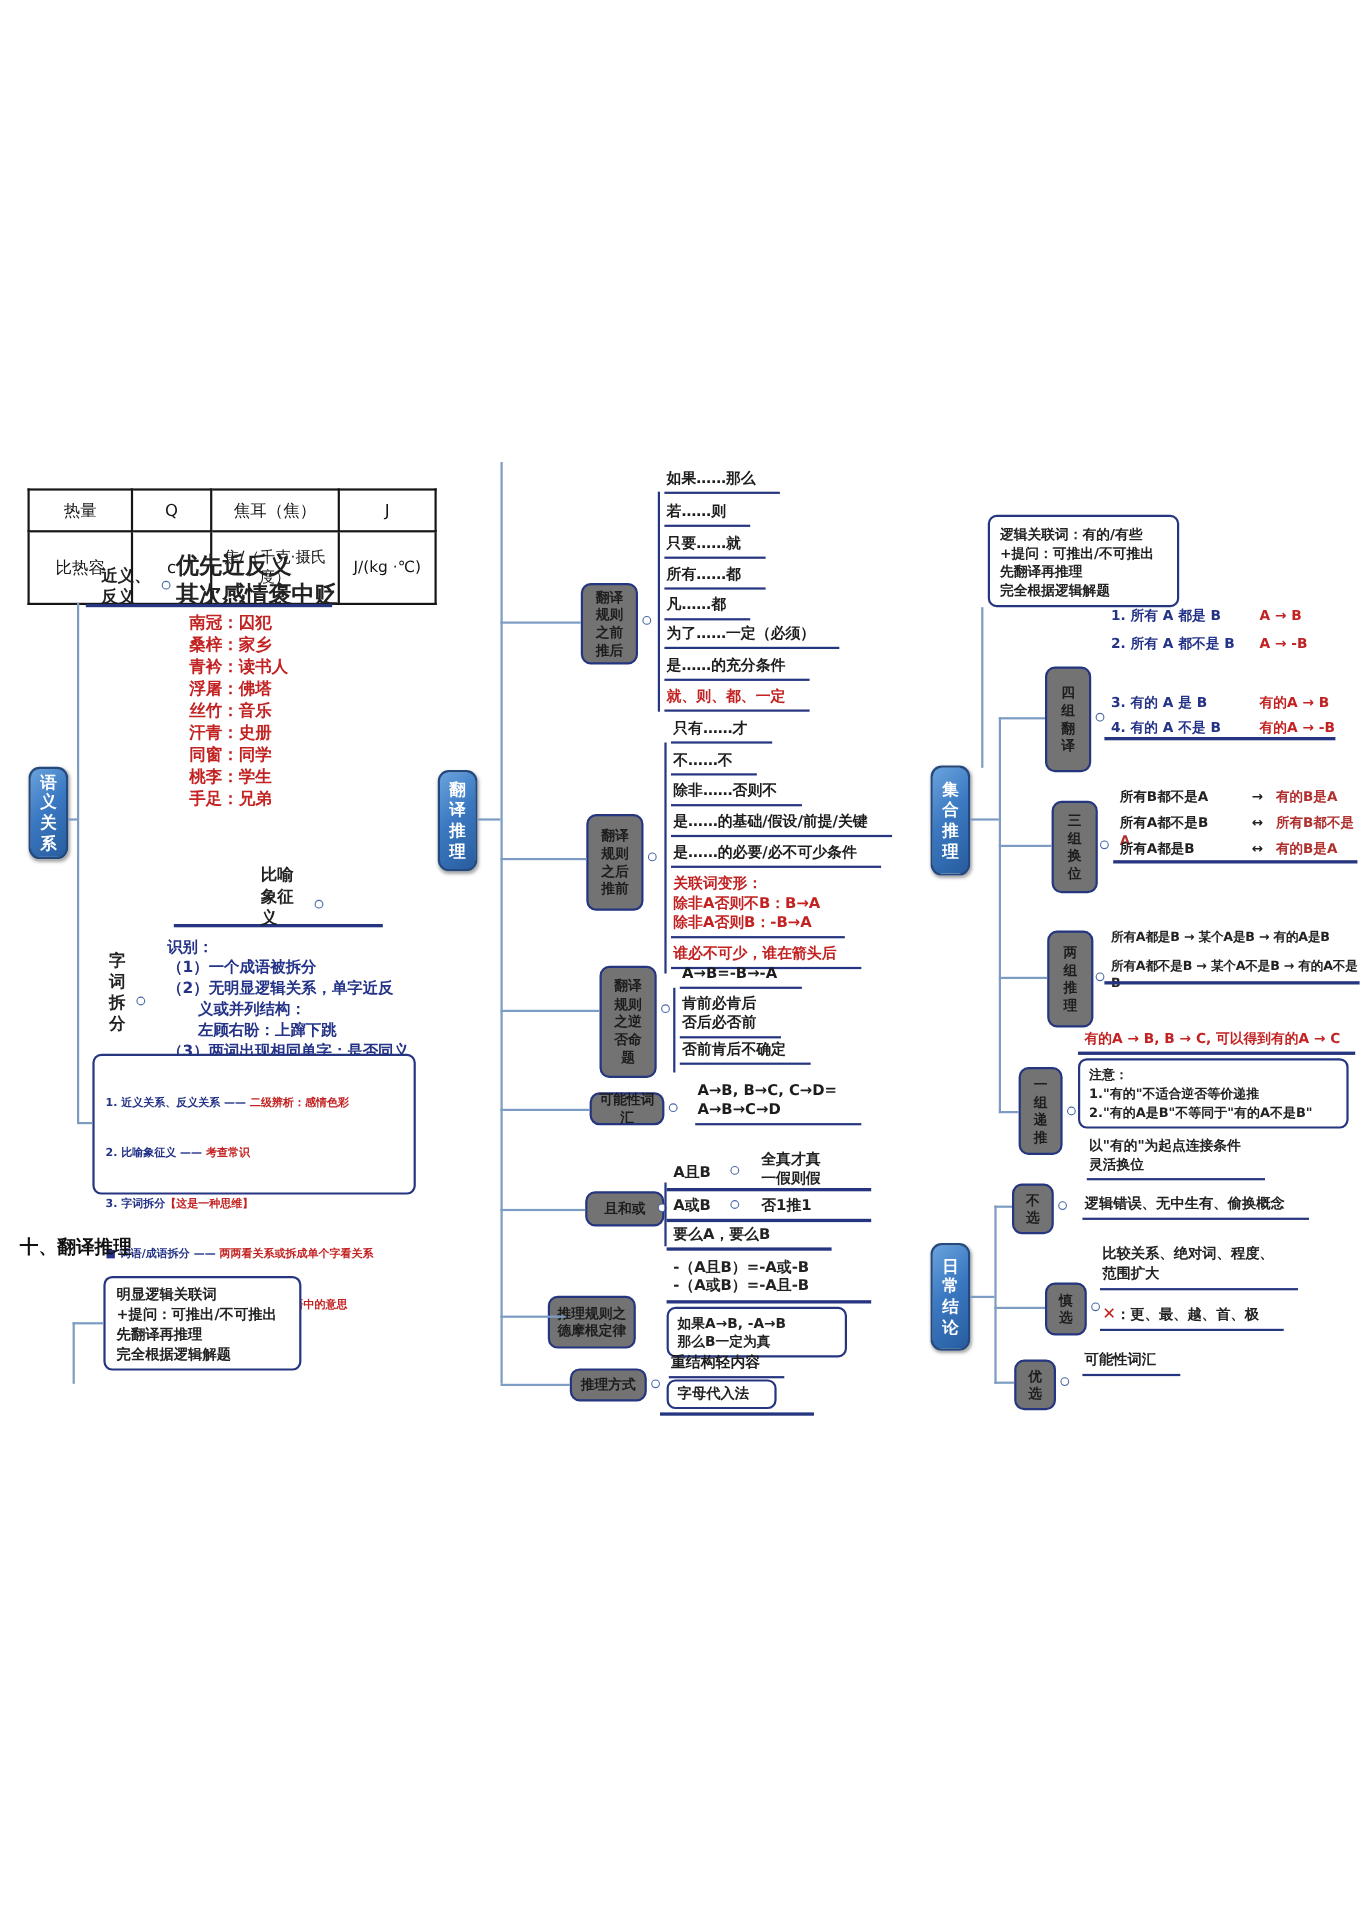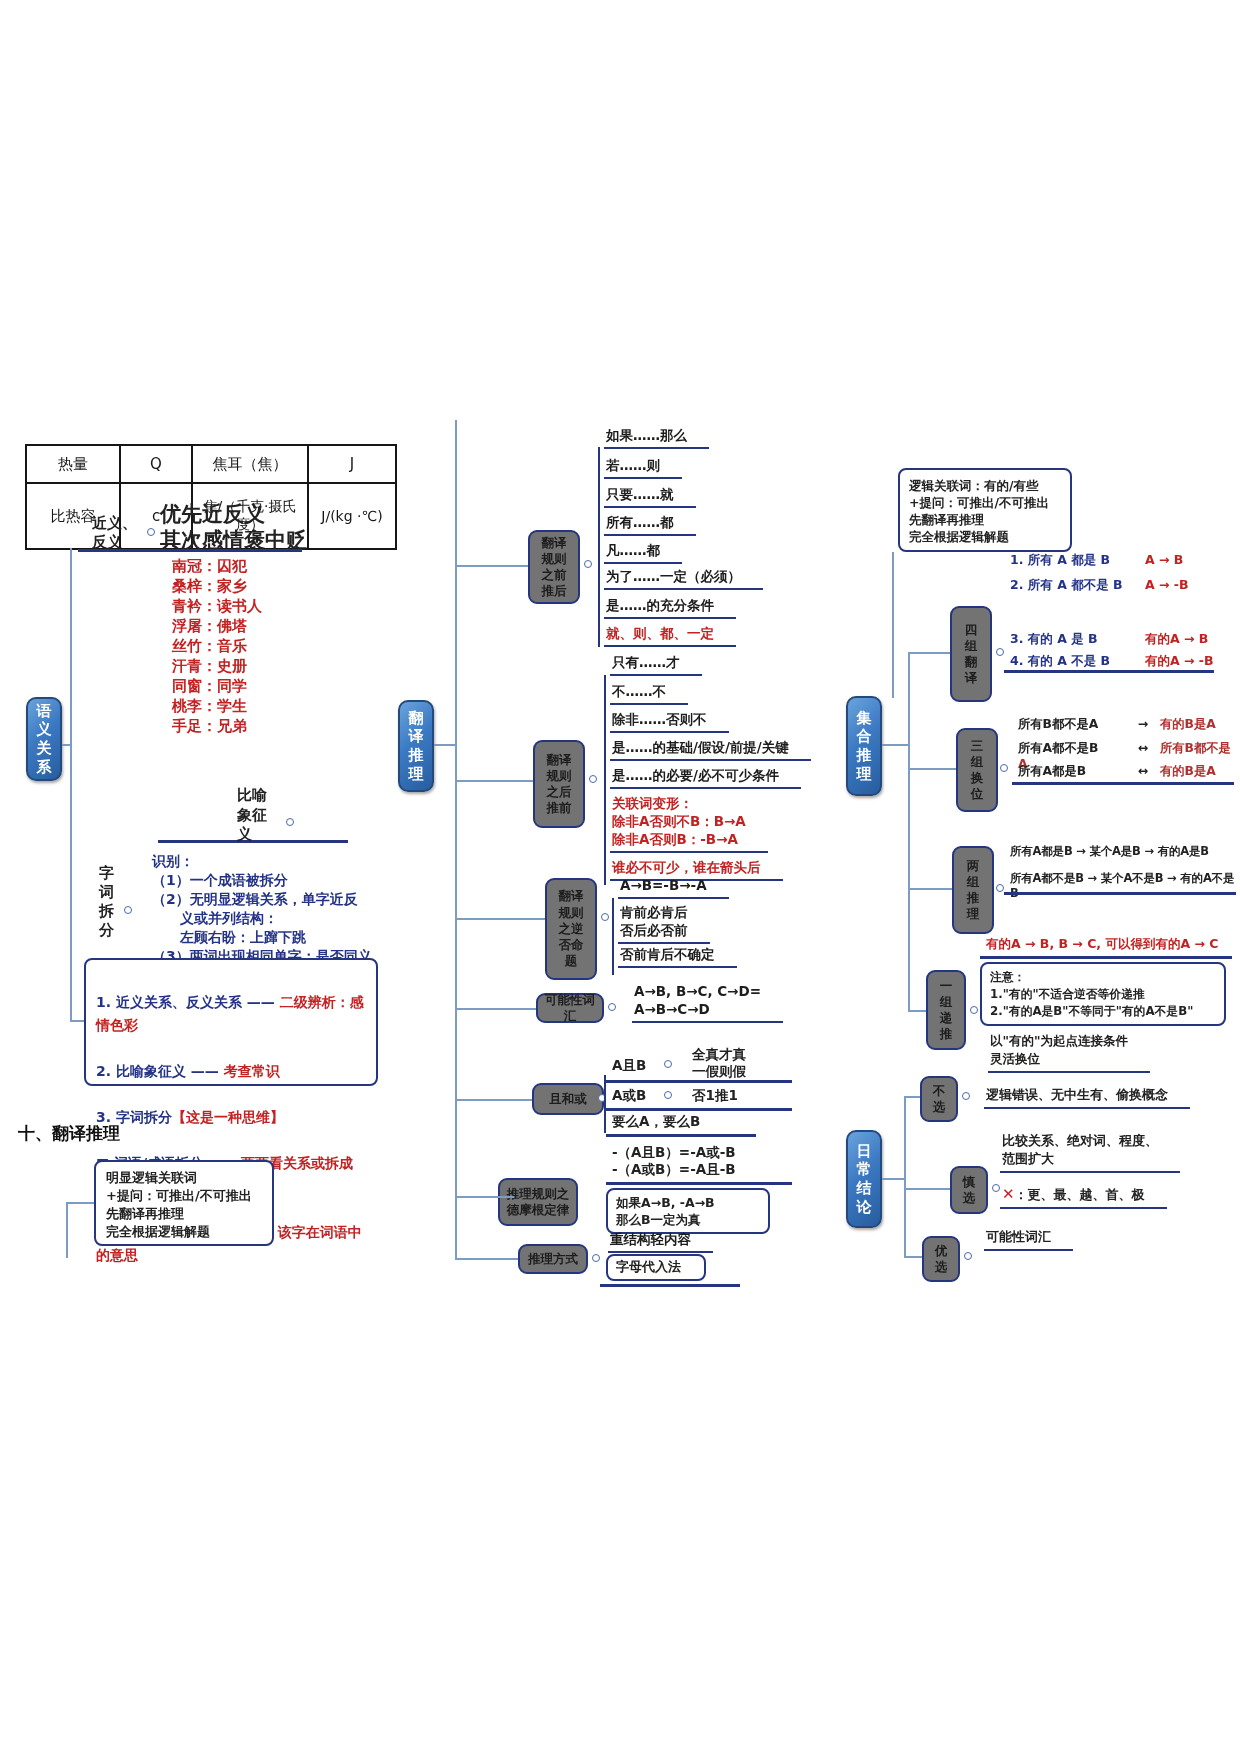--- a/index.html
+++ b/index.html
@@ -93,21 +93,21 @@
 （2）无明显逻辑关系，单字近反
 　　义或并列结构：
 　　左顾右盼：上蹿下跳
 （3）两词出现相同单字：是否同义</div>
   <div class="txt dk" style="left:99px;top:864px;font-size:15px;line-height:19px">字
 词
 拆
 分</div>
   <div class="dot" style="left:124px;top:906px"></div>
 
-  <div class="box" style="left:84px;top:958px;width:294px;height:128px;padding:8px 10px;font-size:14px;line-height:23px">
+  <div class="box" style="left:84px;top:958px;width:294px;height:128px;padding:8px 10px;font-size:10px;line-height:23px">
     <div><span class="blu">1. 近义关系、反义关系 —— </span><span class="red">二级辨析：感情色彩</span></div>
     <div><span class="blu">2. 比喻象征义 —— </span><span class="red">考查常识</span></div>
     <div><span class="blu">3. 字词拆分</span><span class="red">【这是一种思维】</span></div>
     <div><span class="blu">■ 词语/成语拆分 —— </span><span class="red">两两看关系或拆成单个字看关系</span></div>
     <div><span class="blu">■ 相同的单字反复出现 —— </span><span class="red">该字在词语中的意思</span></div>
   </div>
   <div class="hl" style="left:70px;top:1020px;width:14px"></div>
 
   <div class="txt" style="left:18px;top:1122px;font-size:17px;color:#111">十、翻译推理</div>
   <div class="box" style="left:94px;top:1160px;width:180px;height:86px;padding:7px 10px;font-size:13px;line-height:18px">明显逻辑关联词

